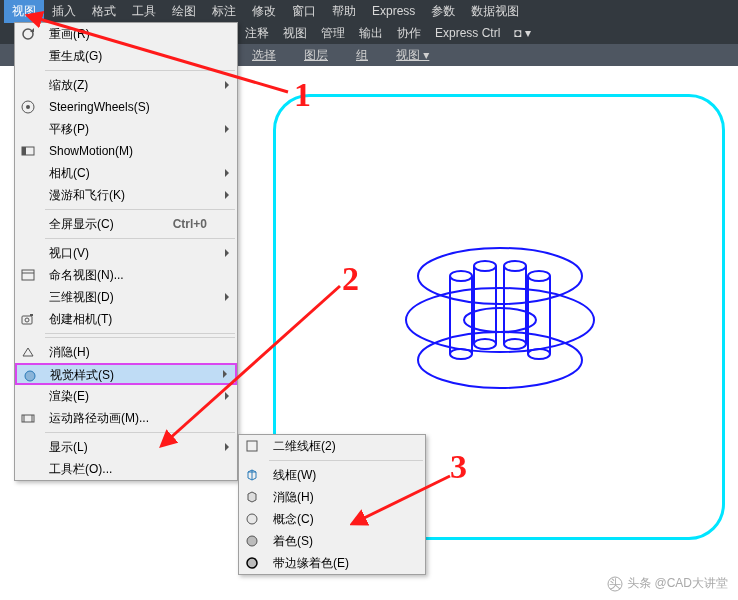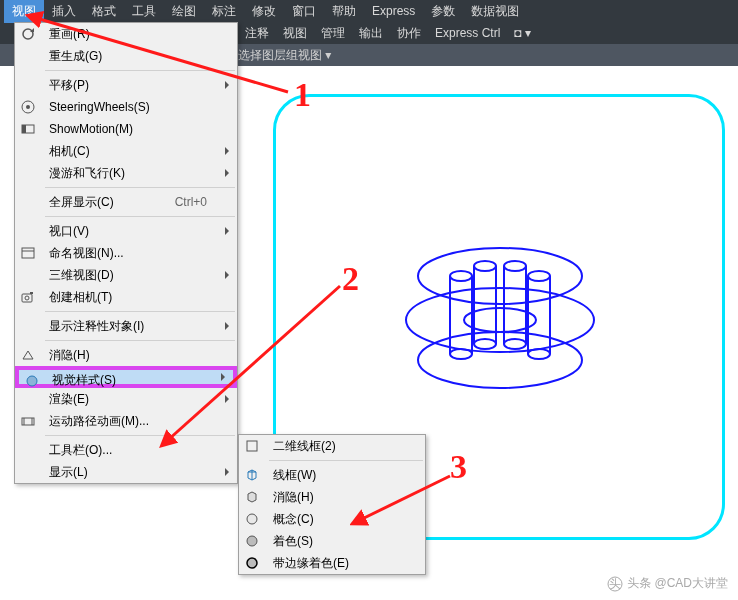--- a/index.html
+++ b/index.html
@@ -3,29 +3,29 @@
 <meta charset="utf-8">
 <style>
   * { margin: 0; padding: 0; box-sizing: border-box; font-family: "Microsoft YaHei", sans-serif; font-size: 12px; }
   body { width: 738px; height: 600px; background: #fff; overflow: hidden; position: relative; }
   .menubar { height: 22px; background: #33393f; color: #d8d8d8; display: flex; align-items: center; padding-left: 4px; }
   .menubar span { padding: 3px 8px; cursor: default; }
   .menubar span.sel { background: #4a90d9; color: #fff; }
   .ribbonbar { height: 22px; background: #33393f; color: #d8d8d8; display: flex; align-items: center; }
   .ribbonbar span { padding: 3px 7px; }
   .ribbonbar2 { height: 22px; background: #4e5661; color: #d0d0d0; display: flex; align-items: center; }
-  .ribbonbar2 span { padding: 3px 0; }
+  .ribbonbar2 span { padding: 3px 14px; text-decoration: underline; }
   .canvas-bg { position: absolute; left: 0; top: 66px; right: 0; bottom: 0; background: #fff; }
   .menu { position: absolute; background: #f0f0f0; border: 1px solid #a0a0a0; box-shadow: 2px 2px 4px rgba(0,0,0,0.25); }
   .menu .icol { position: absolute; left: 0; top: 0; bottom: 0; width: 28px; background: #f0f0f0; }
   .menu .items { position: relative; }
   .mi { height: 22px; line-height: 22px; padding-left: 34px; padding-right: 26px; position: relative; white-space: nowrap; }
-  .mi.hl { background: #bfdcf5; border: 4px solid #d946ef; height: 22px; line-height: 20px; padding-left: 33px; }
+  .mi.hl { background: #bfdcf5; border: 2px solid #d946ef; height: 22px; line-height: 20px; padding-left: 33px; }
   .mi .arrow { position: absolute; right: 8px; top: 50%; transform: translateY(-50%); width: 0; height: 0; border-left: 4px solid #555; border-top: 4px solid transparent; border-bottom: 4px solid transparent; }
-  .mi .hk { position: absolute; right: 30px; top: 0; color: #666; }
+  .mi .hk { position: absolute; right: 30px; top: 0; color: #666; font-weight: bold; }
   .sep { height: 1px; margin: 3px 2px 3px 30px; background: #d0d0d0; }
   .ico { position: absolute; left: 5px; top: 3px; width: 16px; height: 16px; display: flex; align-items: center; justify-content: center; }
   .ico svg { width: 16px; height: 16px; }
   .menu1 { left: 14px; top: 22px; width: 224px; }
   .menu2 { left: 238px; top: 434px; width: 188px; }
   .rrect { position: absolute; border: 3px solid #00e5ff; border-radius: 36px; }
   .model { position: absolute; }
   .ann { position: absolute; color: #ff1a1a; font-size: 34px; font-weight: bold; font-family: "SimSun", serif; }
   .watermark { position: absolute; right: 10px; bottom: 8px; color: #aaa; font-size: 14px; display:flex; align-items:center; gap:4px;}
   .arrow-svg { position: absolute; pointer-events: none; }
@@ -98,27 +98,28 @@
   <div class="icol"></div>
   <div class="items" id="menu1-items">
       <div class="mi">重画(R)<span class="ico">
           <svg viewBox="0 0 16 16">
             <circle cx="8" cy="8" r="5" fill="none" stroke="#555" stroke-width="1.5"></circle>
             <path d="M12 4l2-2v4h-4z" fill="#555"></path>
           </svg>
         </span></div>
       <div class="mi">重生成(G)</div>
       <div class="sep"></div>
-      <div class="mi">平移(P)<span class="arrow"></span></div>
+      <div class="mi">缩放(Z)<span class="arrow"></span></div>
       <div class="mi">SteeringWheels(S)<span class="ico">
           <svg viewBox="0 0 16 16">
             <circle cx="8" cy="8" r="6" fill="none" stroke="#555"></circle>
             <circle cx="8" cy="8" r="2" fill="#555"></circle>
           </svg>
         </span></div>
+      <div class="mi">平移(P)<span class="arrow"></span></div>
       <div class="mi">ShowMotion(M)<span class="ico">
           <svg viewBox="0 0 16 16">
             <rect x="2" y="4" width="12" height="8" fill="none" stroke="#555"></rect>
             <rect x="2" y="4" width="4" height="8" fill="#555"></rect>
           </svg>
         </span></div>
       <div class="mi">相机(C)<span class="arrow"></span></div>
       <div class="mi">漫游和飞行(K)<span class="arrow"></span></div>
       <div class="sep"></div>
       <div class="mi">全屏显示(C)<span class="hk">Ctrl+0</span></div>
@@ -132,43 +133,42 @@
         </span></div>
       <div class="mi">三维视图(D)<span class="arrow"></span></div>
       <div class="mi">创建相机(T)<span class="ico">
           <svg viewBox="0 0 16 16">
             <rect x="2" y="5" width="10" height="8" rx="1" fill="none" stroke="#555"></rect>
             <circle cx="7" cy="9" r="2" fill="none" stroke="#555"></circle>
             <rect x="10" y="3" width="3" height="2" fill="#555"></rect>
           </svg>
         </span></div>
       <div class="sep"></div>
-      <div class="mi">显示注释性对象(I)<span class="arrow"></span></div>
       <div class="sep"></div>
       <div class="mi">消隐(H)<span class="ico">
           <svg viewBox="0 0 16 16">
             <path d="M3 12 L8 4 L13 12 Z" fill="none" stroke="#555"></path>
           </svg>
         </span></div>
       <div class="mi hl">视觉样式(S)<span class="ico">
           <svg viewBox="0 0 16 16">
             <circle cx="8" cy="8" r="5" fill="#8ab4d8" stroke="#2a7ab8"></circle>
           </svg>
         </span><span class="arrow"></span></div>
       <div class="mi">渲染(E)<span class="arrow"></span></div>
       <div class="mi">运动路径动画(M)...<span class="ico">
           <svg viewBox="0 0 16 16">
             <rect x="2" y="5" width="12" height="7" fill="none" stroke="#555"></rect>
             <line x1="4" y1="5" x2="4" y2="12" stroke="#555"></line>
             <line x1="12" y1="5" x2="12" y2="12" stroke="#555"></line>
           </svg>
         </span></div>
       <div class="sep"></div>
+      <div class="mi">显示(L)<span class="arrow"></span></div>
       <div class="mi">工具栏(O)...</div>
-      <div class="mi">显示(L)<span class="arrow"></span></div>
     </div>
 </div>
 
 <div class="menu menu2">
   <div class="icol"></div>
   <div class="items" id="menu2-items">
       <div class="mi">二维线框(2)<span class="ico">
           <svg viewBox="0 0 16 16">
             <rect x="3" y="3" width="10" height="10" fill="none" stroke="#555"></rect>
           </svg>

